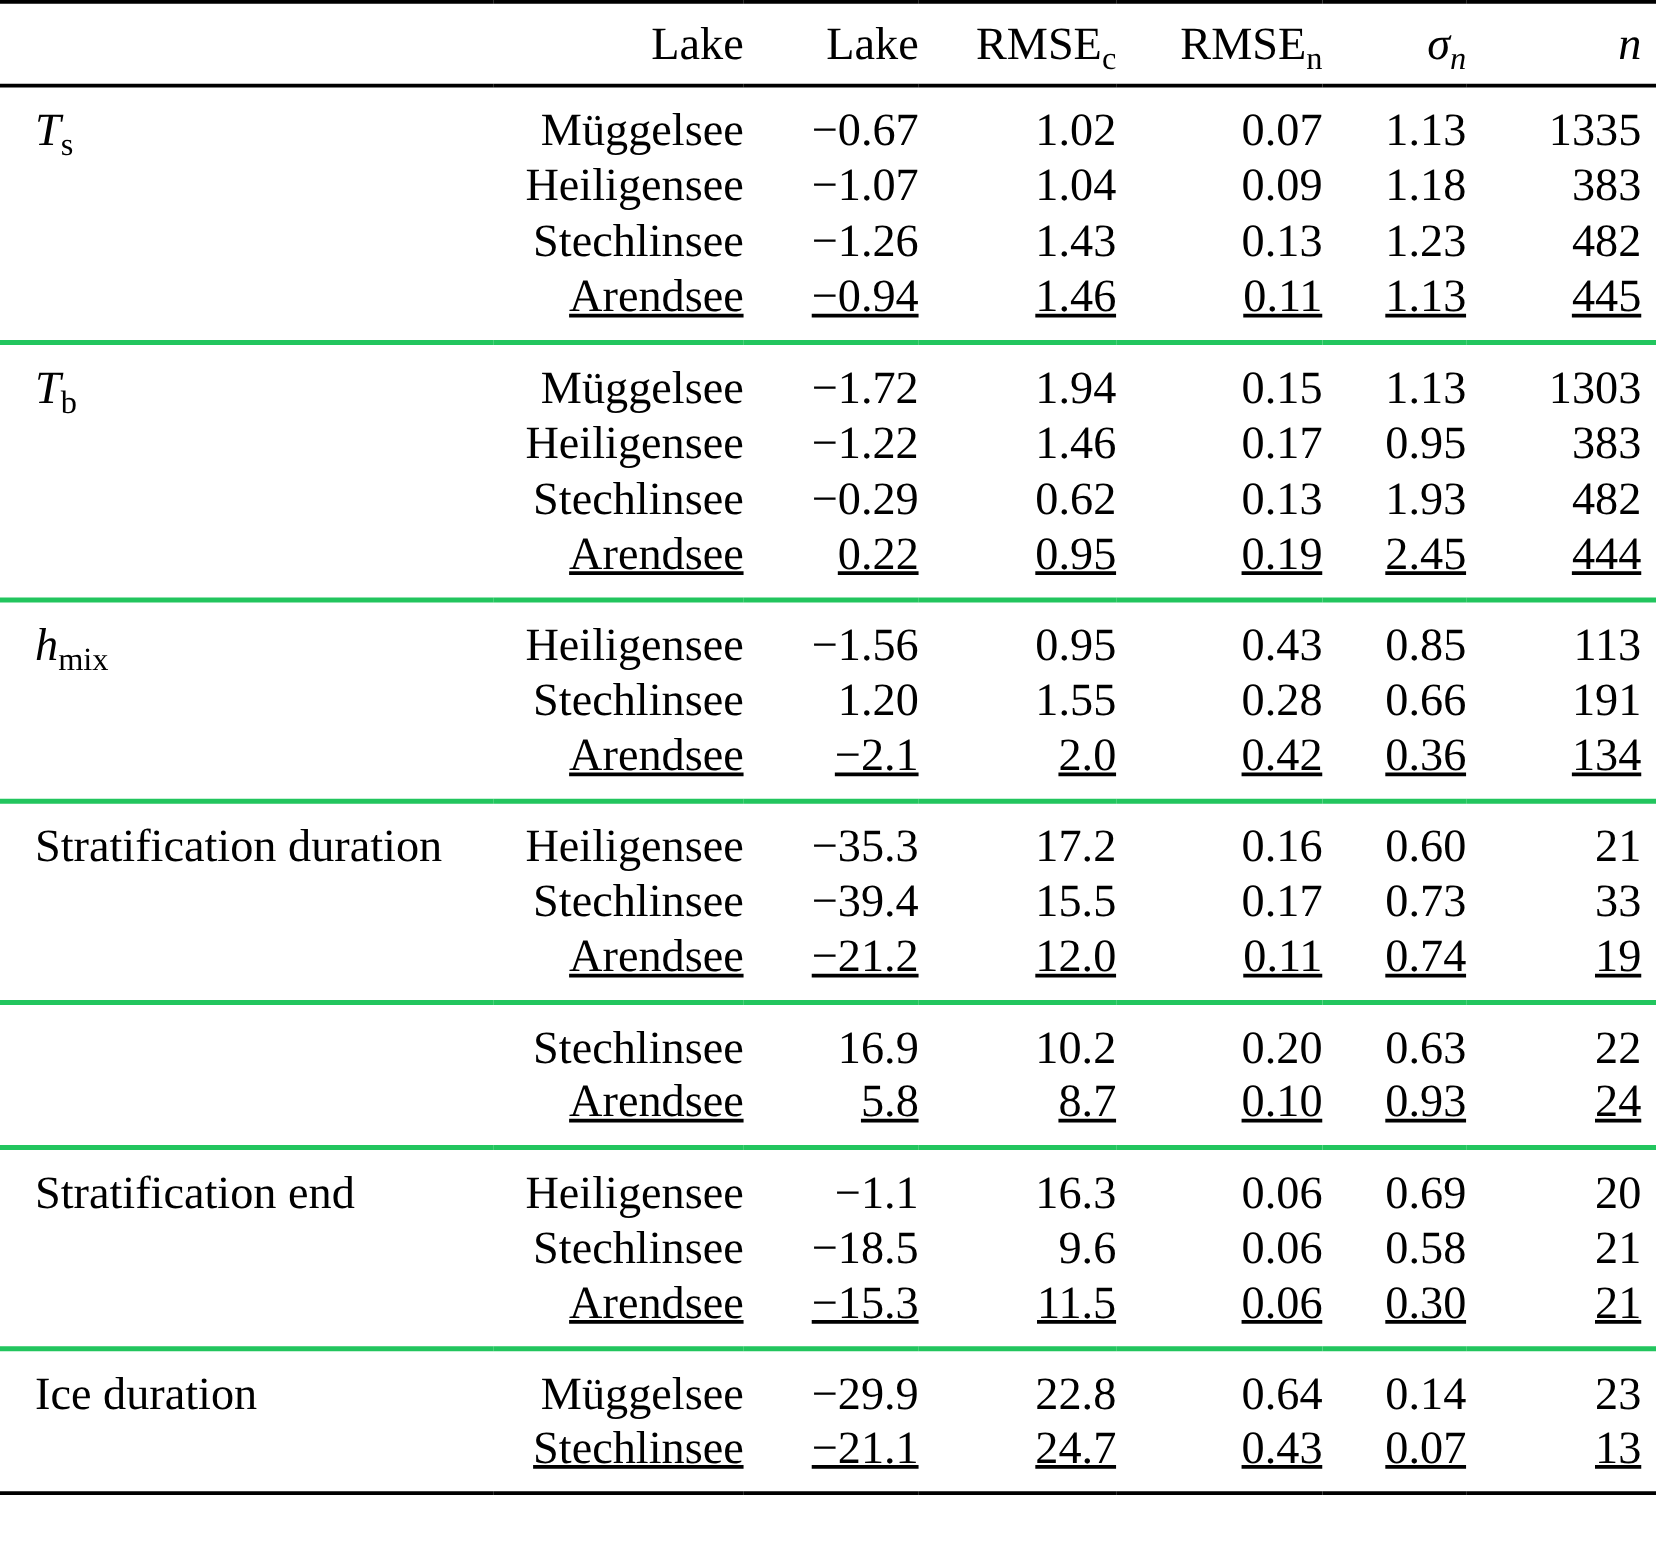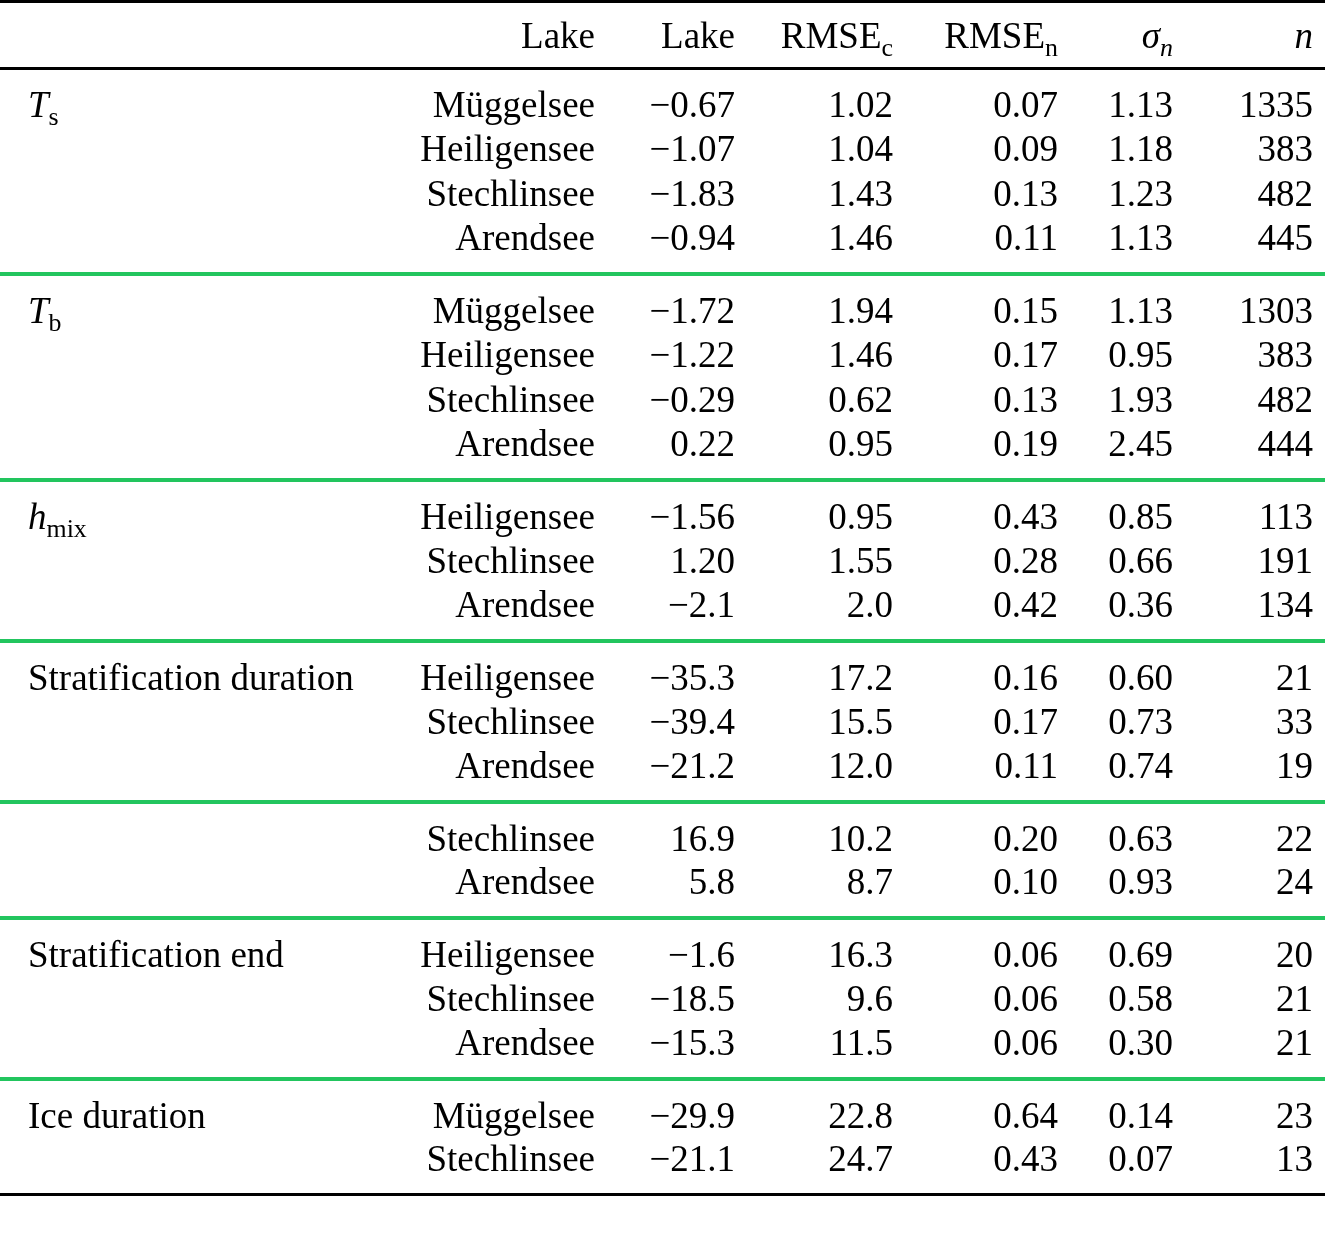--- a/index.html
+++ b/index.html
@@ -37,21 +37,21 @@
   }
   thead tr { height: 67px; }
   thead { border-bottom: 3px solid #000; }
   thead th { vertical-align: middle; }
 
   tbody + tbody { border-top: 4px solid #22c55e; }
   tbody tr { height: 45px; }
   tbody tr:first-child th,
   tbody tr:first-child td { padding-top: 13px; }
   tbody tr:last-child th,
-  tbody tr:last-child td { padding-bottom: 13px; }
+  tbody tr:last-child td { padding-bottom: 13px; text-decoration: underline; }
 
   .label-col { text-align: left; padding-left: 28px; }
   .lake-col  { text-align: right; padding-left: 8px; }
   .num       { text-align: right; }
   .last      { padding-right: 12px; }
   .it        { font-style: italic; }
   sub {
     font-size: 0.70em;
     line-height: 0;
   }
@@ -98,21 +98,21 @@
         <td class="lake-col">Heiligensee</td>
         <td class="num">−1.07</td>
         <td class="num">1.04</td>
         <td class="num">0.09</td>
         <td class="num">1.18</td>
         <td class="num last">383</td>
       </tr>
       <tr>
         <th class="label-col"></th>
         <td class="lake-col">Stechlinsee</td>
-        <td class="num">−1.83</td>
+        <td class="num">−1.26</td>
         <td class="num">1.43</td>
         <td class="num">0.13</td>
         <td class="num">1.23</td>
         <td class="num last">482</td>
       </tr>
       <tr>
         <th class="label-col"></th>
         <td class="lake-col">Arendsee</td>
         <td class="num">−0.94</td>
         <td class="num">1.46</td>
@@ -239,21 +239,21 @@
         <td class="num">0.10</td>
         <td class="num">0.93</td>
         <td class="num last">24</td>
       </tr>
     </tbody>
 
     <tbody>
       <tr>
         <th class="label-col"><span>Stratification end</span></th>
         <td class="lake-col">Heiligensee</td>
-        <td class="num">−1.6</td>
+        <td class="num">−1.1</td>
         <td class="num">16.3</td>
         <td class="num">0.06</td>
         <td class="num">0.69</td>
         <td class="num last">20</td>
       </tr>
       <tr>
         <th class="label-col"></th>
         <td class="lake-col">Stechlinsee</td>
         <td class="num">−18.5</td>
         <td class="num">9.6</td>

